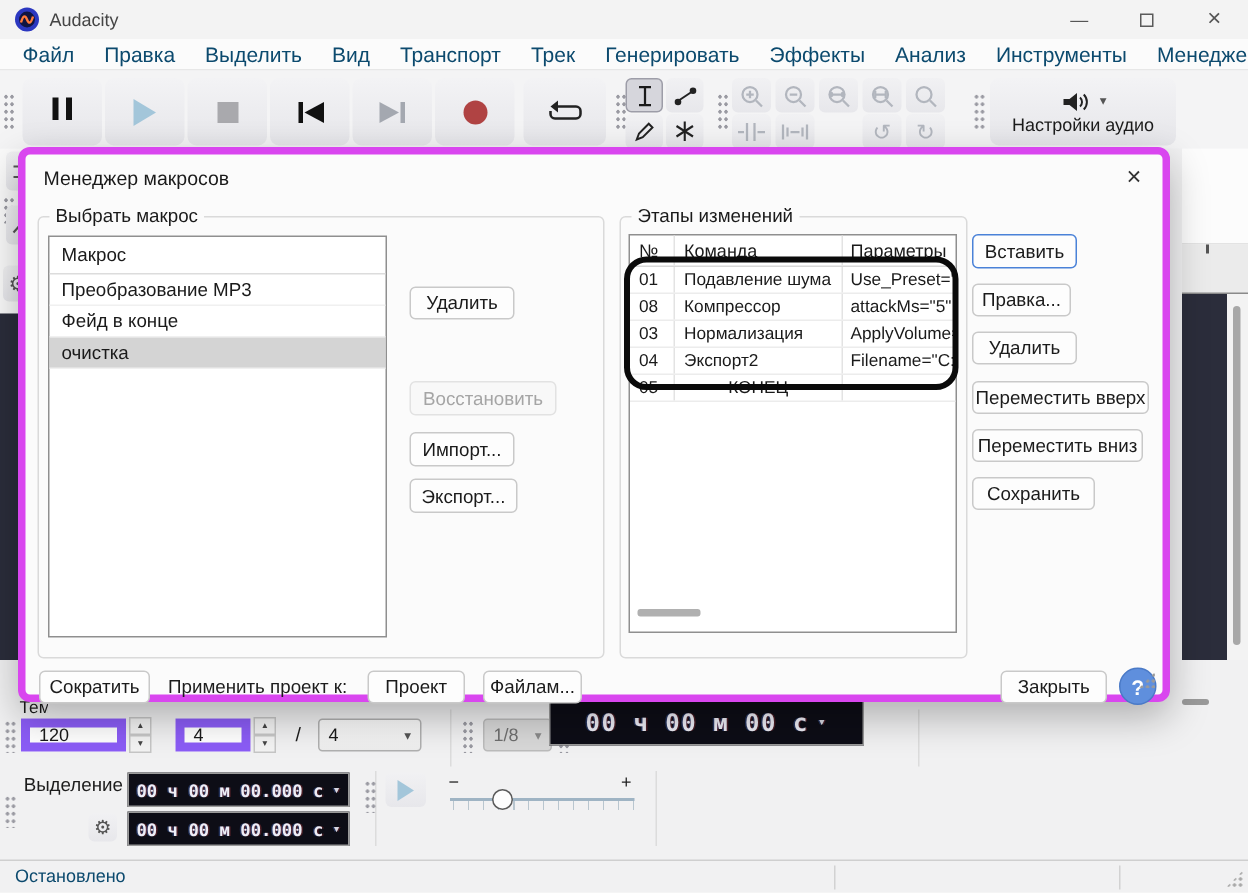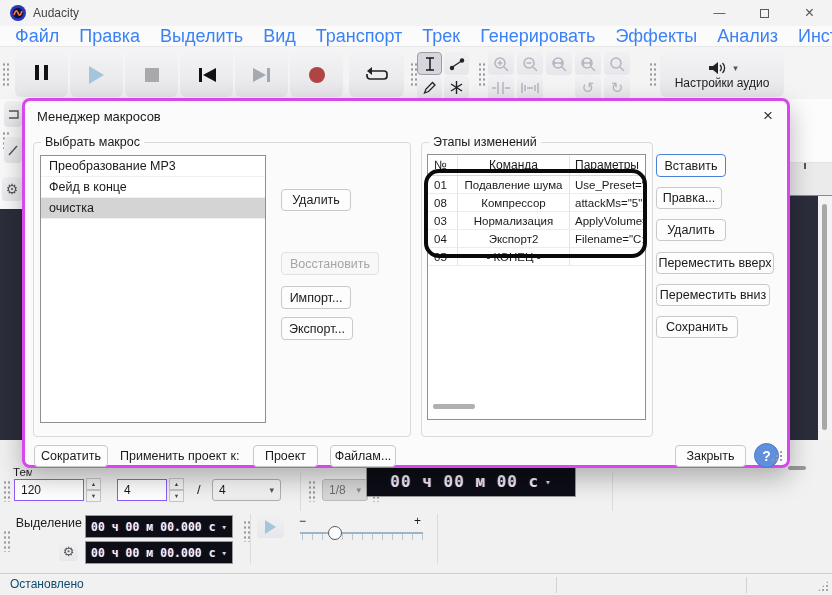--- a/index.html
+++ b/index.html
@@ -8,61 +8,61 @@
   #app { position:relative; width:832px; height:595px; overflow:hidden; background:#f1f1f2; }
   .abs { position:absolute; }
   
   .titlebar { left:0; top:0; width:832px; height:26px; background:#f3f3f3; display:flex; align-items:center; }
   .apptitle { font-size:12px; color:#454545; margin-left:6px; }
   .wincontrols { position:absolute; right:0; top:0; height:26px; display:flex; }
   .winbtn { width:45px; height:26px; display:flex; align-items:center; justify-content:center; color:#555; font-size:12px; }
   .maxbox { width:9px; height:9px; border:1px solid #5a5a5a; }
   
   .menubar { left:0; top:26px; width:832px; height:21px; background:#fbfbfb; border-bottom:1px solid #e7e7e7; display:flex; align-items:center; padding-left:5px; }
-  .menuitem { padding:0 10px; font-size:18px; color:#3b82f6; line-height:21px; }
+  .menuitem { padding:0 10px; font-size:14px; color:#0c4a6e; line-height:21px; }
   
   .toolband { left:0; top:47px; width:832px; height:52px; background:#f4f4f5; }
   .tile { position:absolute; border-radius:6px; background:linear-gradient(#f3f3f5,#e6e6ea); display:flex; align-items:center; justify-content:center; }
   .stile { position:absolute; border-radius:4px; background:linear-gradient(#f1f1f3,#e7e7eb); display:flex; align-items:center; justify-content:center; }
   .stile.pressed { background:#d6d6dc; border:1px solid #9d9da8; }
   .grip { position:absolute; width:8px; height:26px; background-image:radial-gradient(circle,#9a9aa2 1px,transparent 1.3px); background-size:4px 5px; }
   .pausebars span { display:inline-block; width:4px; height:15px; background:#111; margin:0 2.5px; }
   .playtri { width:0; height:0; border-left:15px solid #a3c6da; border-top:9px solid transparent; border-bottom:9px solid transparent; }
   .stopsq { width:14px; height:14px; background:#a9a9ad; }
   .reccirc { width:16px; height:16px; border-radius:50%; background:#b04343; }
   .audset-label { font-size:12px; color:#1c1c1c; }
   
   .navy { background:#2b2d3b; }
   .ruler { background:#ebebeb; border-bottom:1px solid #8a8a8a; }
   
-  .dialog { left:22px; top:98px; width:768px; height:370px; background:#fbfbfb; border:3px solid #d946ef; border-radius:8px; box-shadow:0 10px 26px rgba(0,0,0,.28); z-index:10; }
+  .dialog { left:12px; top:98px; width:768px; height:370px; background:#fbfbfb; border:5px solid #d946ef; border-radius:8px; box-shadow:0 10px 26px rgba(0,0,0,.28); z-index:10; }
   .dlgtitle { position:absolute; left:12px; top:8px; font-size:13px; color:#1a1a1a; }
   .dlgclose { position:absolute; right:8px; top:4px; width:22px; height:22px; display:flex; align-items:center; justify-content:center; font-size:17px; color:#333; }
   .group { position:absolute; border:1px solid #dadada; border-radius:4px; }
   .grouplabel { position:absolute; font-size:12.5px; color:#1a1a1a; background:#fbfbfb; padding:0 4px; }
   .btn { position:absolute; display:flex; align-items:center; justify-content:center; background:#fdfdfd; border:1px solid #c9c9c9; border-radius:4px; font-size:12.5px; color:#1b1b1b; white-space:nowrap; }
   .btn.disabled { color:#a5a5a5; border-color:#e2e2e2; background:#f8f8f8; }
   .btn.primary { border:1.5px solid #4a82d8; }
   .listbox { position:absolute; background:#fff; border:1px solid #8f8f8f; font-size:12.5px; color:#1a1a1a; }
   .listhdr { height:25px; line-height:25px; padding-left:8px; border-bottom:1px solid #dcdcdc; }
   .listrow { height:21px; line-height:21px; padding-left:8px; border-bottom:1px solid #f0f0f0; }
   .listrow.sel { background:#d4d4d4; }
   .steptable { position:absolute; background:#fff; border:1px solid #8f8f8f; font-size:11.5px; color:#1a1a1a; }
   .trow { display:flex; height:18px; line-height:18px; border-bottom:1px solid #ececec; }
   .trow.hdr { height:21px; line-height:21px; border-bottom:1px solid #d7d7d7; font-size:12px; }
   .cnum { width:30px; padding-left:6px; border-right:1px solid #e3e3e3; overflow:hidden; }
-  .ccmd { width:112px; padding:0 6px; text-align:center; border-right:1px solid #e3e3e3; overflow:hidden; white-space:nowrap; }
+  .ccmd { width:112px; padding:0 6px; text-align:left; border-right:1px solid #e3e3e3; overflow:hidden; white-space:nowrap; }
   .ccmd.center { text-align:center; }
   .cpar { flex:1; padding-left:5px; overflow:hidden; white-space:nowrap; }
   .hscroll-thumb { position:absolute; background:#b0b0b0; border-radius:2px; }
   .annotation { position:absolute; left:399px; top:68px; width:223px; height:89px; border:4px solid #0a0a0a; border-radius:15px; z-index:5; }
   .helpbtn { position:absolute; width:25px; height:25px; border-radius:50%; background:#5f8fdd; border:1px solid #4a7ac7; color:#fff; font-weight:bold; font-size:14px; display:flex; align-items:center; justify-content:center; }
   .dlggrip { position:absolute; right:5px; bottom:4px; width:11px; height:11px; background-image:radial-gradient(circle,#9a9a9a 1px,transparent 1.2px); background-size:4px 4px; clip-path:polygon(100% 0,100% 100%,0 100%); }
   
-  .field { position:absolute; background:#fff; border:1px solid #8b5cf6; font-size:12px; color:#1a1a1a; display:flex; align-items:center; padding-left:6px; }
+  .field { position:absolute; background:#fff; border:6px solid #8b5cf6; font-size:12px; color:#1a1a1a; display:flex; align-items:center; padding-left:6px; }
   .spin { position:absolute; width:15px; display:flex; flex-direction:column; }
   .spin span { flex:1; background:#f3f3f3; border:1px solid #c6c6c6; font-size:5.5px; color:#444; display:flex; align-items:center; justify-content:center; }
   .choice { position:absolute; background:linear-gradient(#fcfcfc,#ededed); border:1px solid #b0b0b0; border-radius:3px; font-size:12px; color:#1a1a1a; display:flex; align-items:center; padding:0 6px; justify-content:space-between; }
   .choice.disabled { background:#d8d8d8; color:#6f6f6f; border-color:#bcbcbc; }
   .caret { font-size:9px; color:#555; }
   .tdisplay { position:absolute; background:#0d0d16; border:1px solid #9a9a9a; color:#eeeef6; font-family:"DejaVu Sans Mono",monospace; font-weight:bold; display:flex; align-items:center; justify-content:center; text-shadow:1px 0 rgba(255,80,80,.25),-1px 0 rgba(90,140,255,.3); }
   .tdisplay .caret { color:#d8d8e2; margin-left:6px; }
   .sep { position:absolute; width:1px; background:#dcdcdc; }
   .lbl { position:absolute; font-size:12.5px; color:#1c1c1c; white-space:nowrap; }
   
@@ -360,20 +360,21 @@
 
   <div class="abs dialog">
     <div class="dlgtitle">Менеджер макросов</div>
     <div class="dlgclose">
         <span>×</span>
       </div>
 
     <div class="group" style="left:8px;top:41px;width:378px;height:295px"></div>
     <div class="grouplabel" style="left:16px;top:34px">Выбрать макрос</div>
     <div class="listbox" style="left:15px;top:54px;width:226px;height:268px">
+      <div class="listhdr">Макрос</div>
       <div class="listrow">Преобразование MP3</div>
       <div class="listrow">Фейд в конце</div>
       <div class="listrow sel">очистка</div>
     </div>
     <div class="btn" style="left:256px;top:88px;width:70px;height:22px">Удалить</div>
     <div class="btn disabled" style="left:256px;top:151px;width:98px;height:23px">Восстановить</div>
     <div class="btn" style="left:256px;top:185px;width:70px;height:23px">Импорт...</div>
     <div class="btn" style="left:256px;top:216px;width:72px;height:23px">Экспорт...</div>
 
     <div class="group" style="left:396px;top:41px;width:232px;height:295px"></div>

